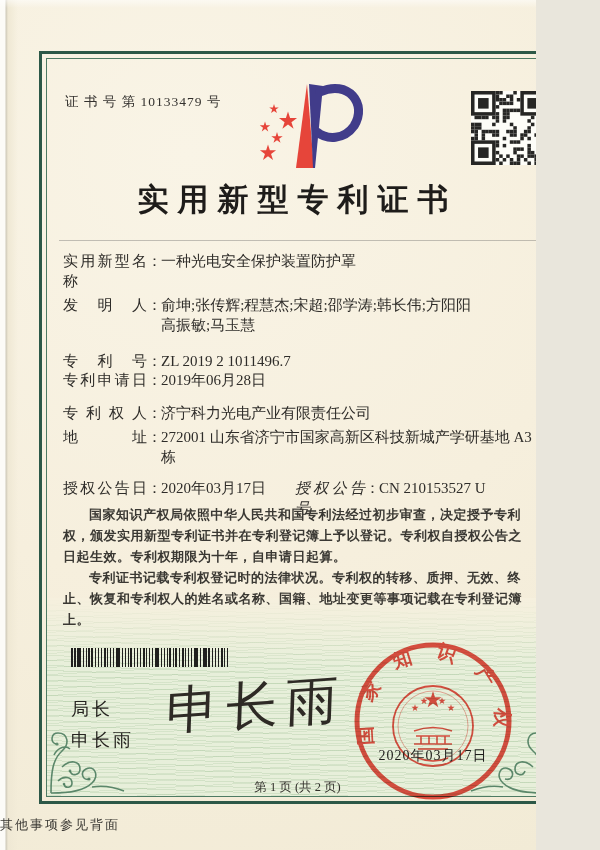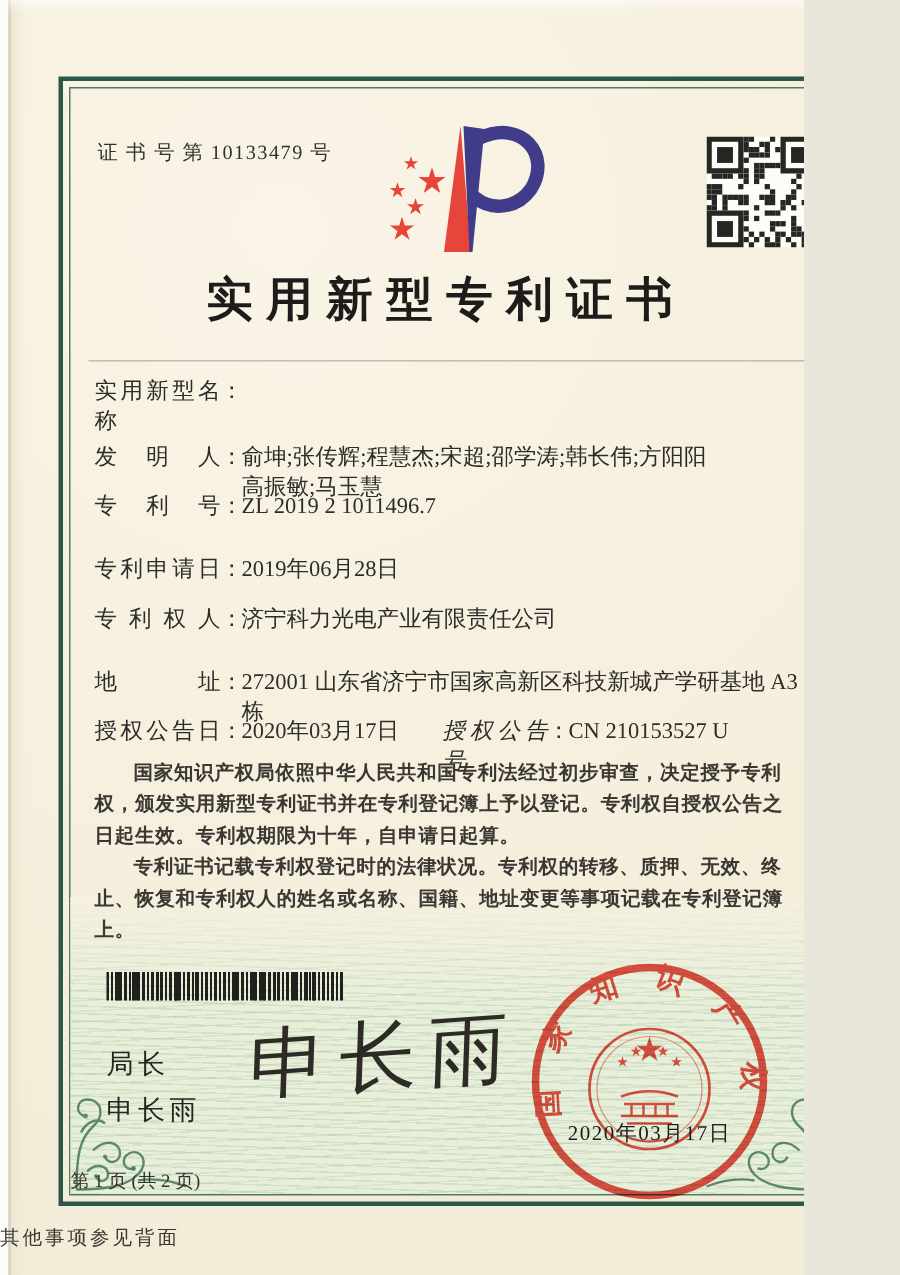--- a/index.html
+++ b/index.html
@@ -28,39 +28,39 @@
   .cert-no{position:absolute;left:18px;top:34px;font-size:13.5px;letter-spacing:1px;color:#33312e;}
   .logo{position:absolute;left:188px;top:20px;}
   .qr{position:absolute;left:424px;top:32px;}
   .title{position:absolute;left:0;top:120px;width:100%;text-align:center;
     font-size:31px;font-weight:bold;letter-spacing:9px;color:#1e1c1a;margin:0;}
   .rule{position:absolute;left:12px;right:12px;top:181px;border-top:1px solid rgba(90,90,90,.35);}
   .row{position:absolute;left:16px;width:474px;display:flex;font-size:15px;line-height:20px;color:#2e2c29;}
   .lbl{flex:none;width:84px;text-align:justify;text-align-last:justify;}
   .colon{flex:none;width:14px;}
   .val{flex:1;}
-  .row-name{top:192px}.row-inv{top:236px}.row-pno{top:269px}.row-fd{top:311px}
-  .row-pat{top:344px}.row-addr{top:386px}.row-grant{top:419px}
+  .row-name{top:192px}.row-inv{top:236px}.row-pno{top:292px}.row-fd{top:311px}
+  .row-pat{top:344px}.row-addr{top:368px}.row-grant{top:419px}
   .grant-right{position:absolute;left:232px;top:0;display:flex;width:240px;}
   .grant-right .lbl{width:70px;font-style:italic;}
   .paras{position:absolute;left:16px;top:445px;width:472px;font-size:13px;line-height:21px;color:#3a3833;font-weight:bold;}
   .paras p{margin:0;text-indent:2em;letter-spacing:.5px;}
   .barcode{position:absolute;left:24px;top:589px;width:158px;height:19px;
     background:
       repeating-linear-gradient(90deg,#20201e 0 1.5px,rgba(0,0,0,0) 1.5px 3px),
       repeating-linear-gradient(90deg,rgba(0,0,0,0) 0 7px,#20201e 7px 9px,rgba(0,0,0,0) 9px 13px),
       repeating-linear-gradient(90deg,rgba(0,0,0,0) 0 17px,#20201e 17px 18.5px,rgba(0,0,0,0) 18.5px 29px);}
   .director{position:absolute;left:24px;top:635px;font-size:18px;letter-spacing:3px;color:#262420;line-height:31px;}
   .signature{position:absolute;left:94px;top:616px;width:230px;text-align:center;
     font-size:52px;color:#2e2a25;letter-spacing:8px;line-height:1.2;
     transform:rotate(-4deg) skewX(-6deg);font-weight:400;}
   .seal{position:absolute;left:301px;top:577px;mix-blend-mode:multiply;opacity:.93;}
   .seal-date{position:absolute;left:296px;top:688px;width:180px;text-align:center;
     font-size:14px;color:#1d1c1a;letter-spacing:1px;z-index:5;}
-  .page-info{position:absolute;left:0;top:720px;width:100%;font-size:12.5px;color:#33312c;}
+  .page-info{position:absolute;left:0;top:720px;width:100%;text-align:center;font-size:12.5px;color:#33312c;}
   .back-note{position:absolute;left:0;top:816px;width:100%;text-align:left;font-size:13px;
     letter-spacing:2px;color:#3a3833;}
   .ornament{position:absolute;bottom:1px;pointer-events:none;}
   .ornament.left{left:1px;}
   .ornament.right{right:1px;transform:scaleX(-1);}
 </style>
 </head>
 <body>
 
 <div class="page">
@@ -240,20 +240,21 @@
         <rect x="3.5238095238095237" y="52.857142857142854" width="17.61904761904762" height="17.61904761904762" fill="#fdfdf8"></rect>
         <rect x="7.0476190476190474" y="56.38095238095238" width="10.571428571428571" height="10.571428571428571" fill="#262624"></rect>
       </svg>
 
     <h1 class="title">实用新型专利证书</h1>
     <div class="rule"></div>
 
     <div class="row row-name">
       <span class="lbl">实用新型名称</span>
         <span class="colon">：</span>
+      <span class="val">一种光电安全保护装置防护罩</span>
     </div>
     <div class="row row-inv">
       <span class="lbl">发明人</span>
         <span class="colon">：</span>
       <span class="val">
         <div>俞坤;张传辉;程慧杰;宋超;邵学涛;韩长伟;方阳阳</div>
         <div>高振敏;马玉慧</div>
       </span>
     </div>
     <div class="row row-pno">

